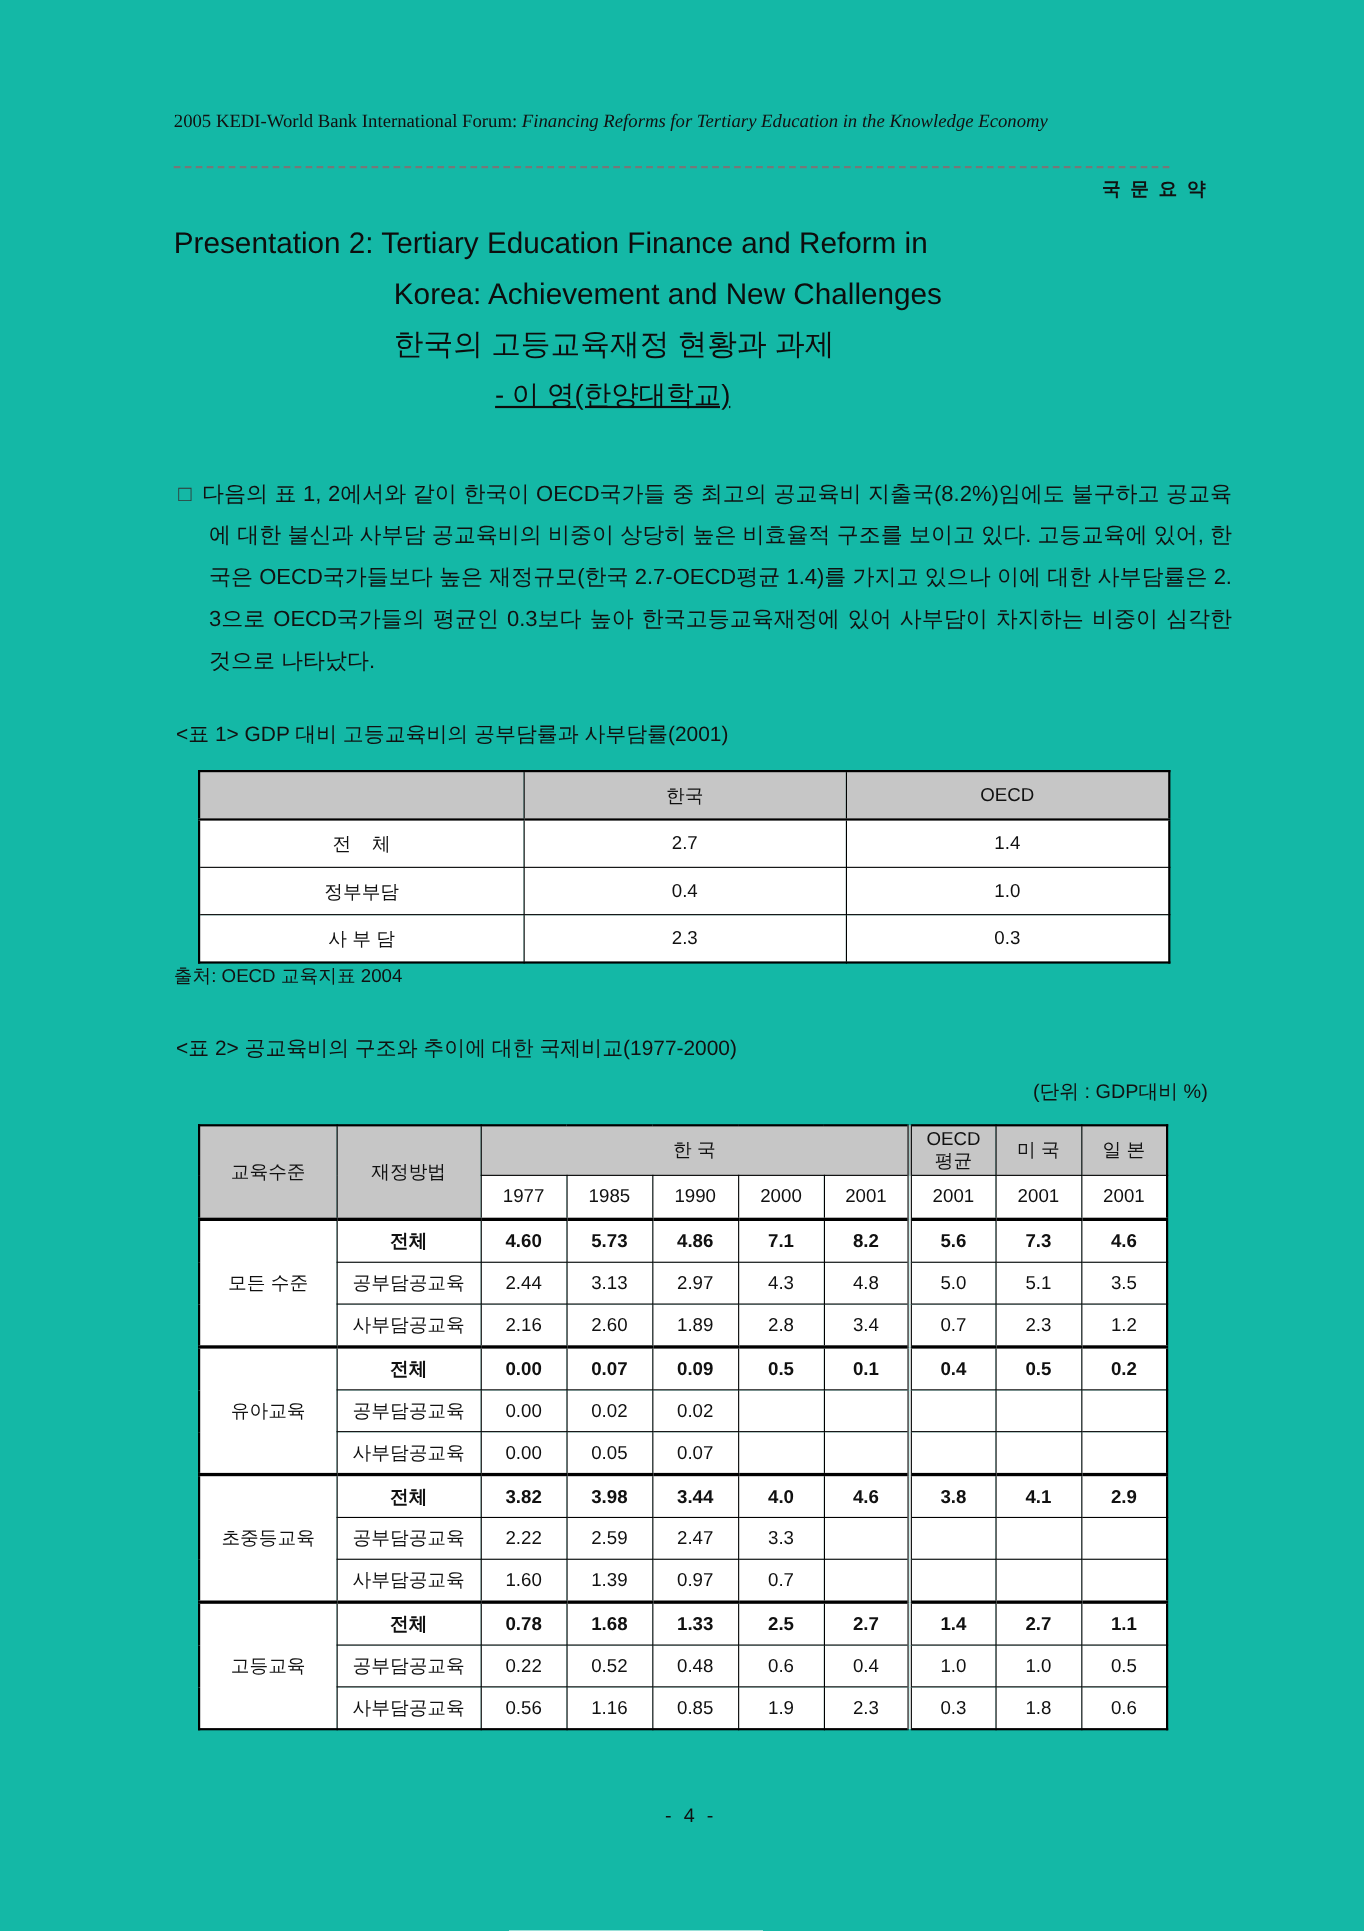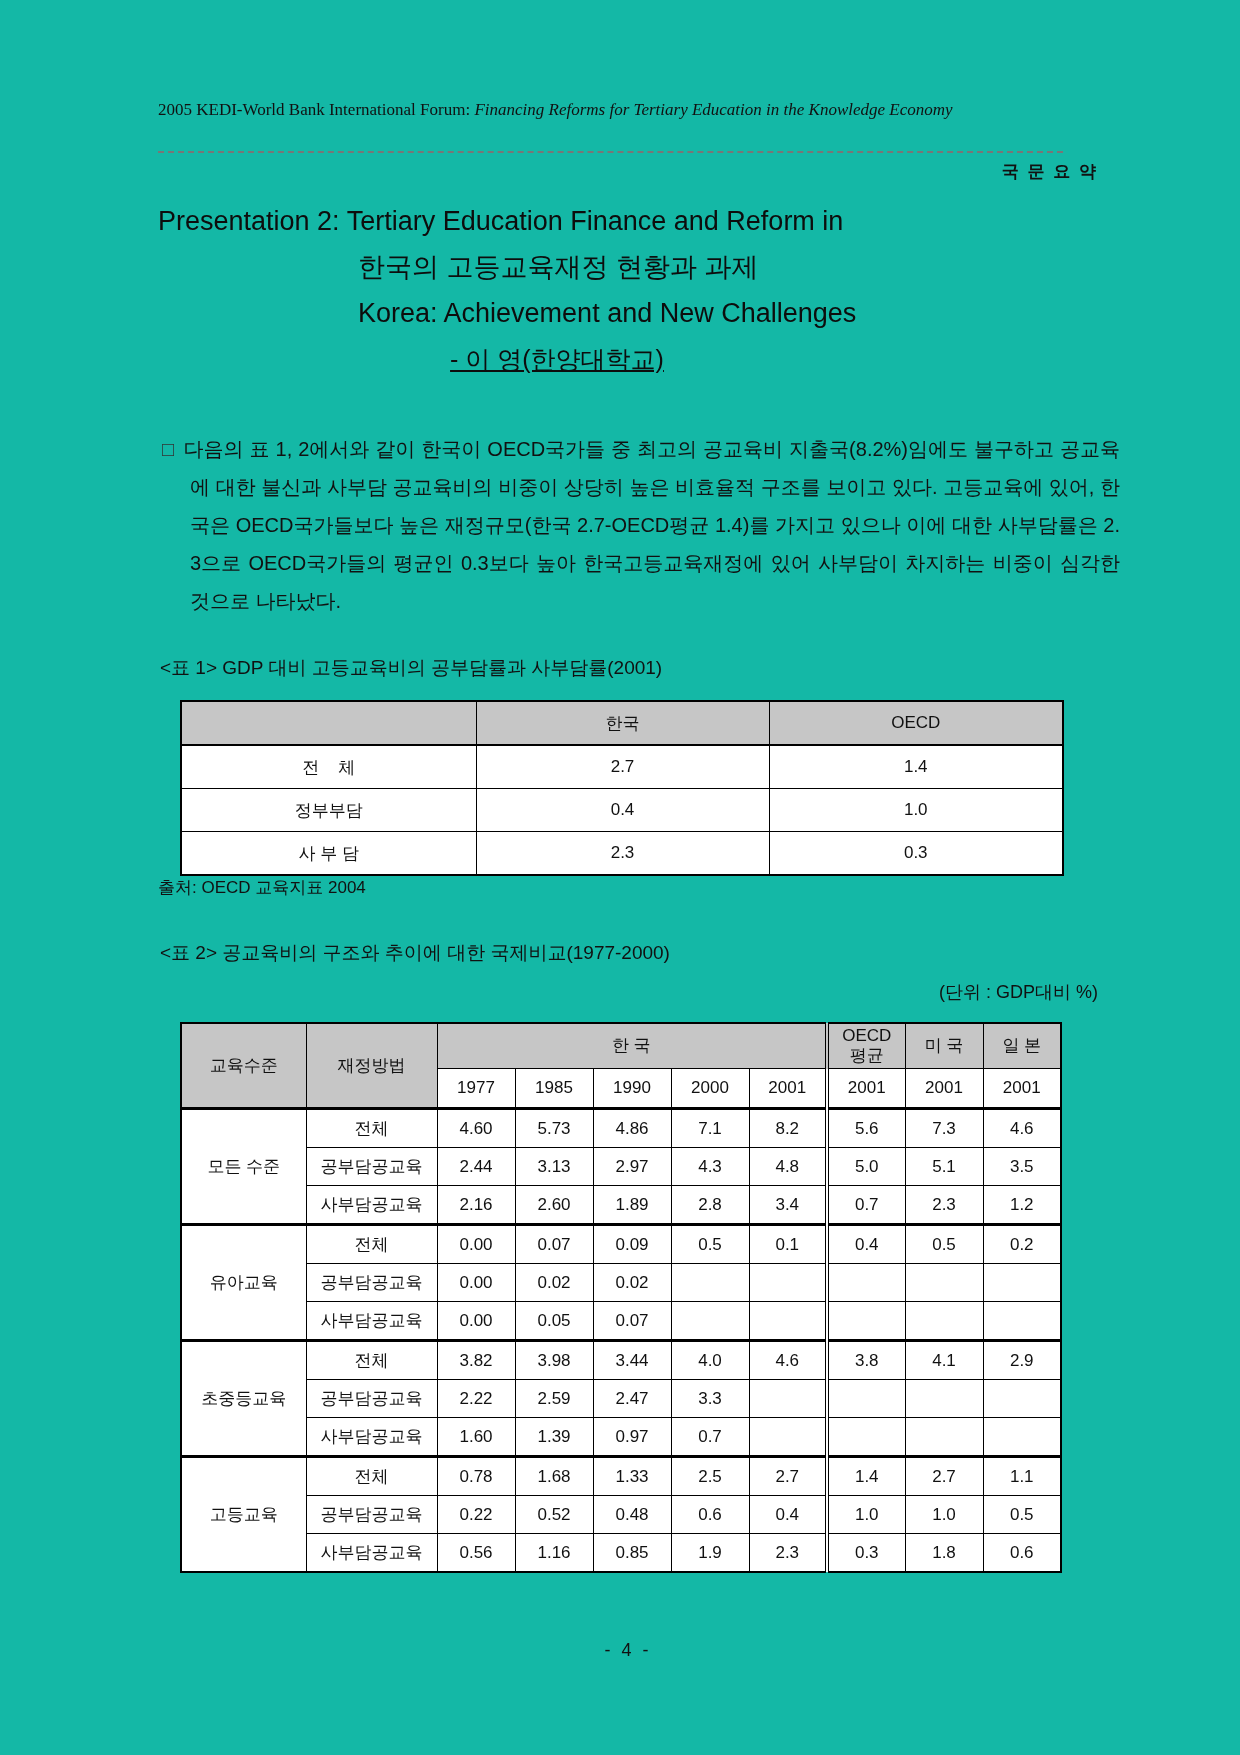--- a/index.html
+++ b/index.html
@@ -36,21 +36,21 @@
 
   
   .t1-caption{position:absolute;top:655px;left:2px;font-size:19px;}
   .t1-source{position:absolute;top:876px;left:0;font-size:17px;}
   .t2-caption{position:absolute;top:940px;left:2px;font-size:19px;}
   .t2-unit{position:absolute;top:980px;right:0;font-size:18px;text-align:right;}
 
   
   table{border-collapse:collapse;table-layout:fixed;}
   th,td{border:1px solid #000;text-align:center;vertical-align:middle;font-weight:normal;padding:0 4px;}
-  .bold{font-weight:normal;margin-top:16px;}
+  .bold{font-weight:bold;margin-top:16px;}
 
   
   .t1{position:absolute;top:700px;left:22px;width:882px;border:2px solid #000;font-size:17px;}
   .t1 thead th{background:var(--hdr-bg,#c6c6c6);height:42px;border-bottom:2px solid #000;}
   .t1 tbody td{height:42px;background:#fff;text-align:center;}
   .t1 tbody td.label{white-space:pre;}
 
   
   .t2{position:absolute;top:1022px;left:22px;width:882px;border:2px solid #000;font-size:17px;}
   .t2 thead th.hdr{background:var(--hdr-bg,#c6c6c6);height:44px;line-height:20px;}
@@ -70,22 +70,22 @@
   <div class="content">
 
     <div class="forum-line"><span>2005 KEDI-World Bank International Forum:</span><span class="it"> Financing Reforms for Tertiary Education in the Knowledge Economy</span></div>
 
     <div class="dashed-rule"></div>
 
     <div class="summary-label">국 문 요 약</div>
 
     <div class="title-block">
       <div>Presentation 2: Tertiary Education Finance and Reform in</div>
+      <div class="indent">Korea: Achievement and New Challenges</div>
       <div class="indent">한국의 고등교육재정 현황과 과제</div>
-      <div class="indent">Korea: Achievement and New Challenges</div>
       <div class="author">- 이 영(한양대학교)</div>
     </div>
 
     <div class="para">
       <span class="bullet">□</span><span>다음의 표 1, 2에서와 같이 한국이 OECD국가들 중 최고의 공교육비 지출국(8.2%)임에도 불구하고 공교육에 대한 불신과 사부담 공교육비의 비중이 상당히 높은 비효율적 구조를 보이고 있다. 고등교육에 있어, 한국은 OECD국가들보다 높은 재정규모(한국 2.7-OECD평균 1.4)를 가지고 있으나 이에 대한 사부담률은 2.3으로 OECD국가들의 평균인 0.3보다 높아 한국고등교육재정에 있어 사부담이 차지하는 비중이 심각한 것으로 나타났다.</span>
     </div>
 
     <div class="t1-caption">&lt;표 1&gt; GDP 대비 고등교육비의 공부담률과 사부담률(2001)</div>
 
     <table class="t1">

